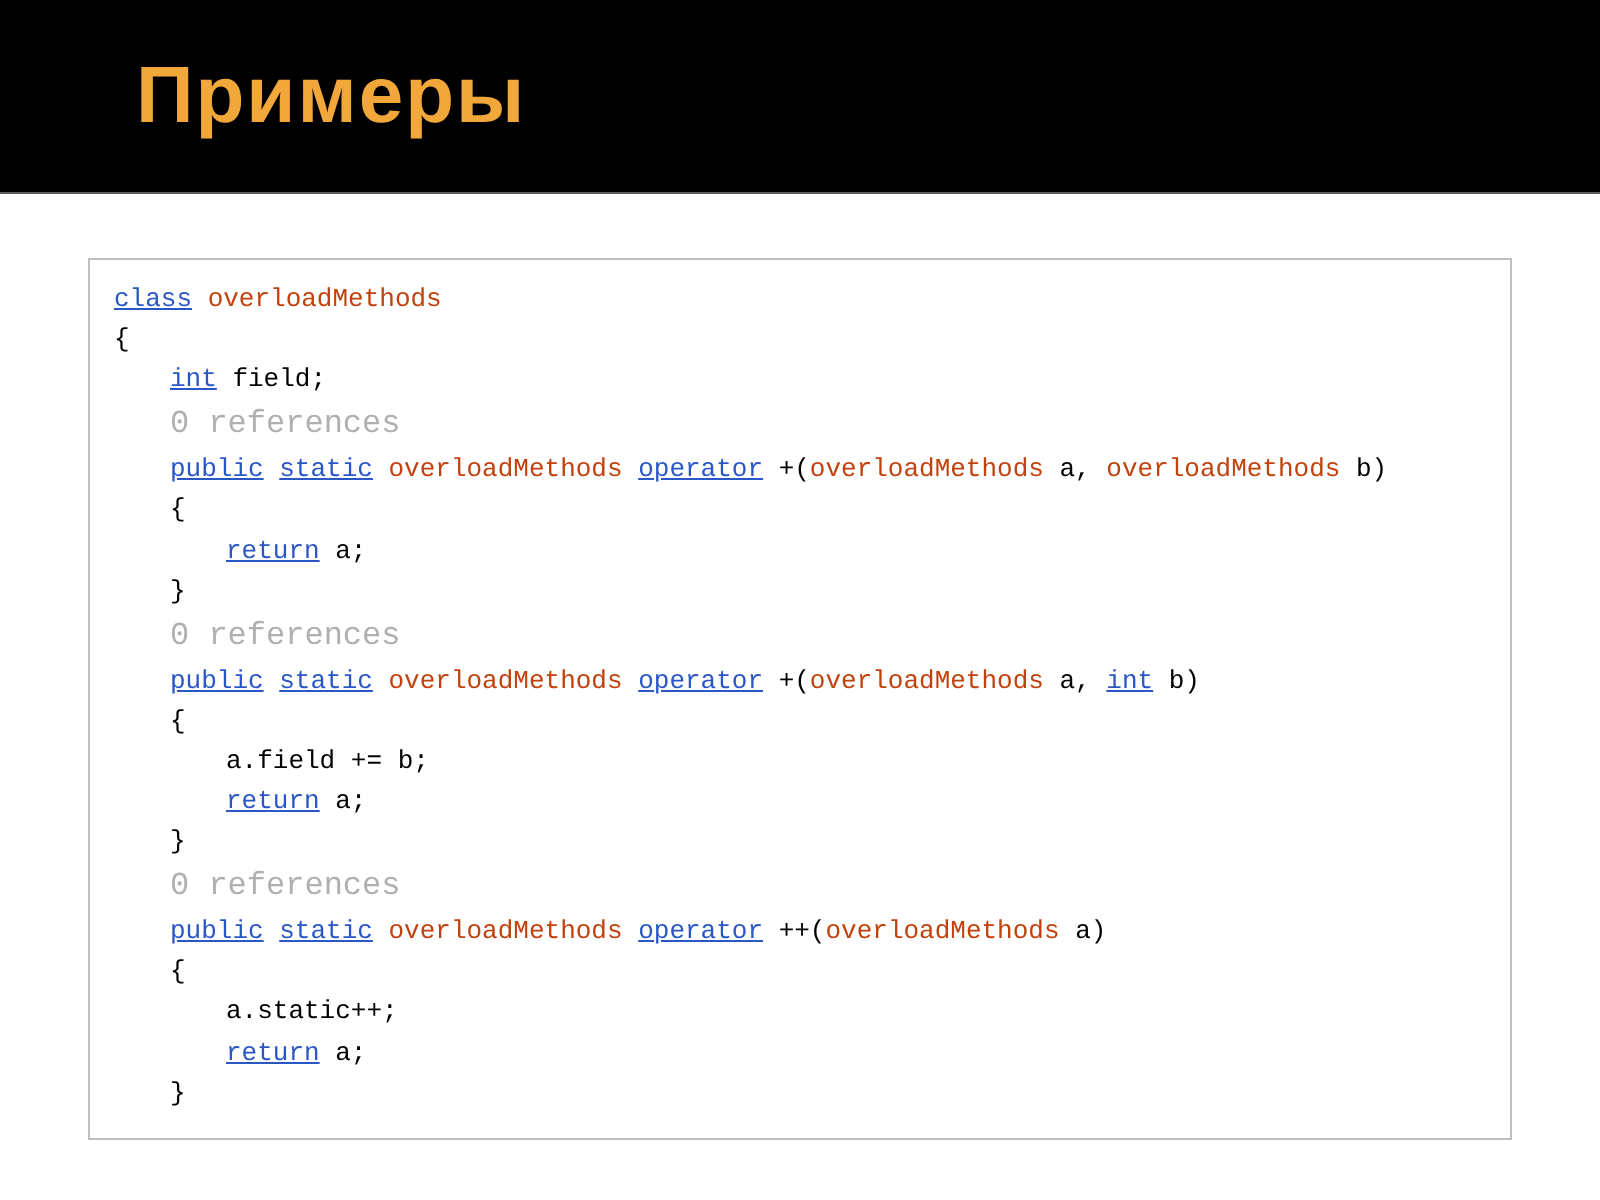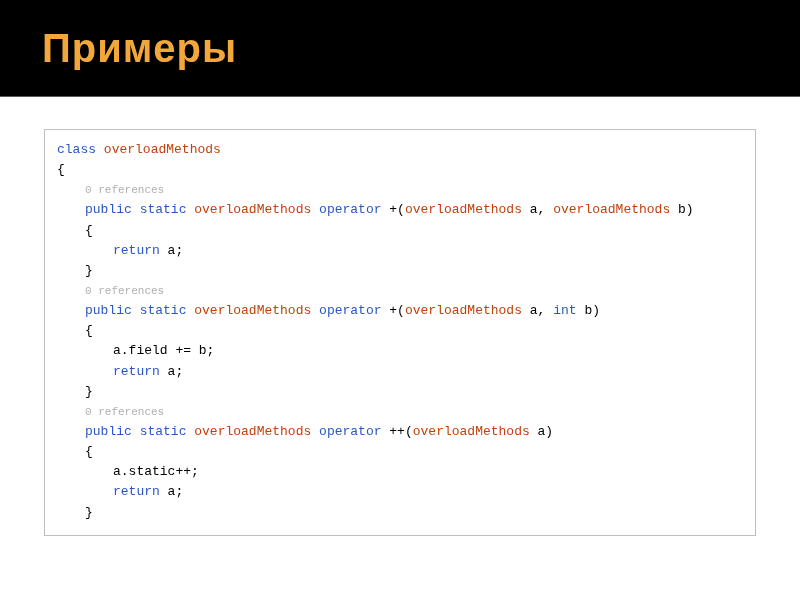--- a/index.html
+++ b/index.html
@@ -7,21 +7,21 @@
     width: 800px;
     height: 600px;
     background: #ffffff;
     font-family: Arial, sans-serif;
     overflow: hidden;
   }
   .header-band {
     background: #000000;
     width: 100%;
     height: 96px;
-    padding-left: 42px;
+    padding-left: 68px;
     display: flex;
     align-items: center;
   }
   .slide-title {
     color: #f2a73b;
     font-size: 40px;
     font-weight: bold;
     letter-spacing: 1px;
   }
   .underline {
@@ -39,39 +39,40 @@
     padding: 10px 12px 12px 12px;
     font-family: Consolas, "Courier New", monospace;
     font-size: 13px;
     line-height: 1.55;
     color: #000;
     background: #fff;
   }
   .code-line { white-space: pre; }
   .idt1 { padding-left: 28px; }
   .idt2 { padding-left: 56px; }
-  .tok-kw { color: #2a56c6; }
+  .tok-kw { color: #2a56c6; text-decoration: underline; }
   .tok-type { color: #c2410c; }
-  .tok-ref { color: #b0b0b0; font-size: 11px; }
+  .tok-ref { color: #b0b0b0; font-size: 16px; }
 </style>
 </head>
 <body>
 
 <div class="header-band">
   <div class="slide-title">Примеры</div>
 </div>
 <div class="underline"></div>
 <div class="spacer"></div>
 
 <div class="code-wrap">
 
   <div class="code-line"><span class="tok-kw">class</span><span> </span><span class="tok-type">overloadMethods</span></div>
 
   <div class="code-line"><span>{</span></div>
 
+  <div class="code-line idt1"><span class="tok-kw">int</span><span> field;</span></div>
 
   <div class="code-line idt1"><span class="tok-ref">0 references</span></div>
 
   <div class="code-line idt1"><span class="tok-kw">public</span><span> </span><span class="tok-kw">static</span><span> </span><span class="tok-type">overloadMethods</span><span> </span><span class="tok-kw">operator</span><span> +(</span><span class="tok-type">overloadMethods</span><span> a, </span><span class="tok-type">overloadMethods</span><span> b)</span></div>
 
   <div class="code-line idt1"><span>{</span></div>
   <div class="code-line idt2"><span class="tok-kw">return</span><span> a;</span></div>
   <div class="code-line idt1"><span>}</span></div>
 
   <div class="code-line idt1"><span class="tok-ref">0 references</span></div>

